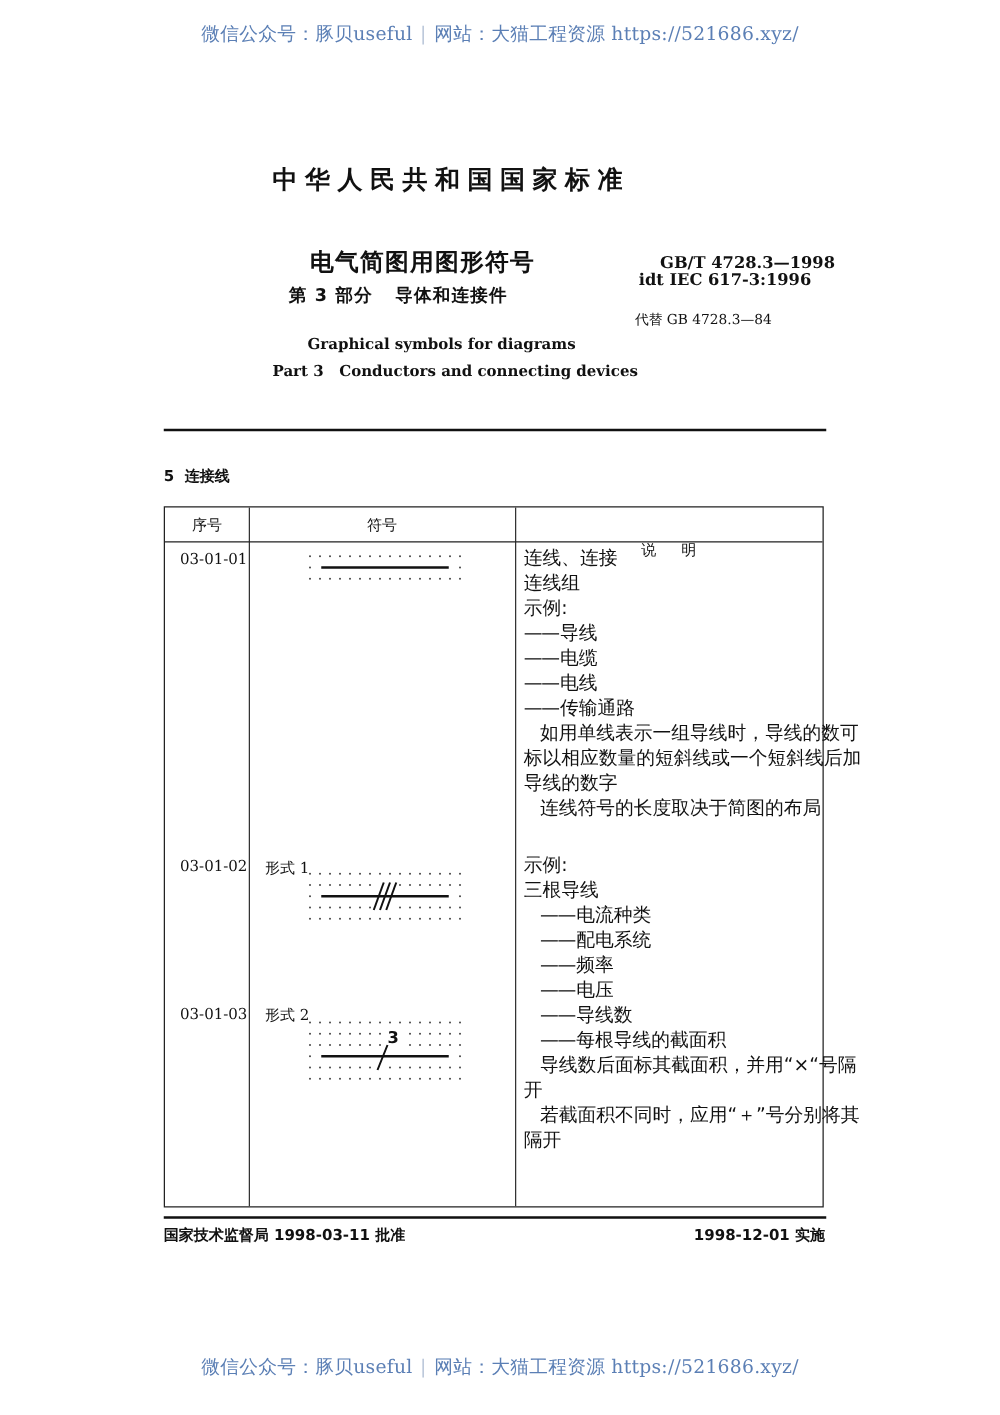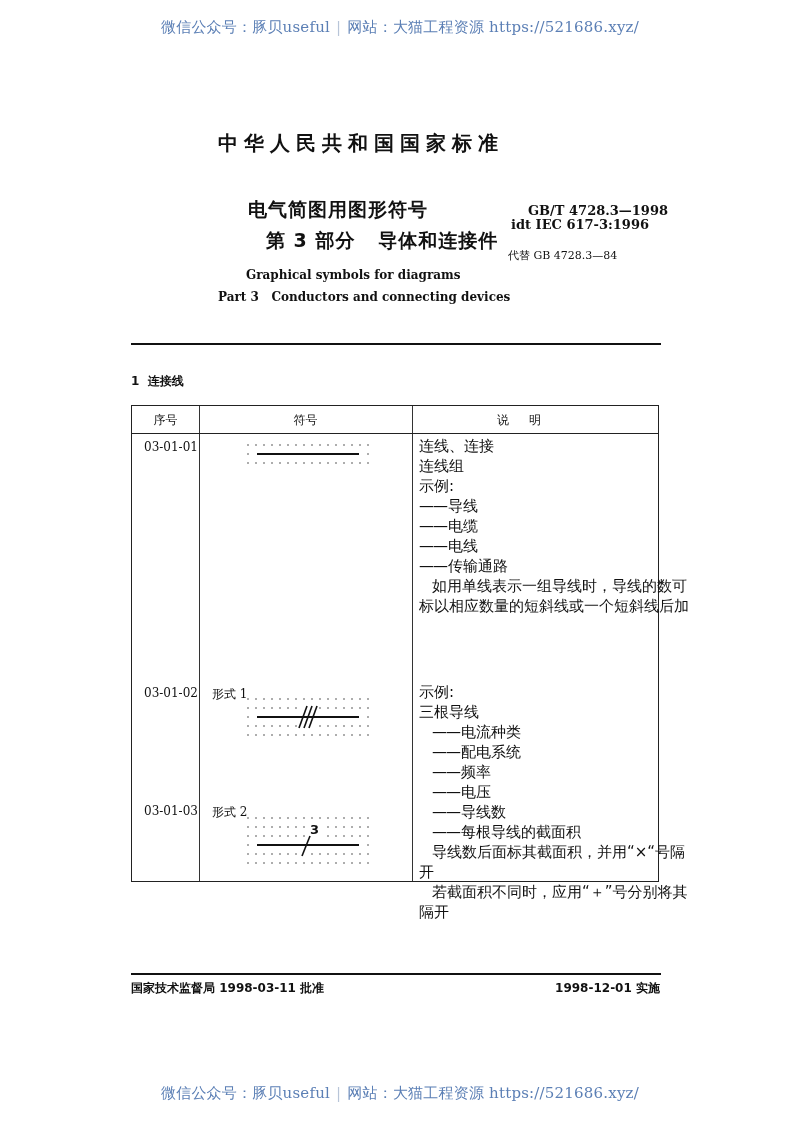--- a/index.html
+++ b/index.html
@@ -9,41 +9,41 @@
         font-family: "DejaVu Serif", serif; font-size: 15px; color: #5b7fb5; letter-spacing: 0.2px; }
   .wm-top { top: 18px; }
   .wm-bottom { top: 1084px; }
   .wm .sep { color: #b8c5d8; margin: 0 6px; }
 
   .std-title { position: absolute; left: 218px; top: 130px; font-family: "DejaVu Sans", sans-serif;
                font-weight: bold; font-size: 20px; letter-spacing: 6px; }
   .cn-title1 { position: absolute; left: 248px; top: 197px; font-family: "DejaVu Sans", sans-serif;
                font-weight: bold; font-size: 19px; letter-spacing: 1px; }
   .cn-title2 { position: absolute; left: 231px; top: 228px; font-family: "DejaVu Sans", sans-serif;
-               font-weight: bold; font-size: 19px; letter-spacing: 1px; white-space: pre; margin-left: 35px; }
+               font-weight: bold; font-size: 14px; letter-spacing: 1px; white-space: pre; }
   .en-title1 { position: absolute; left: 246px; top: 268px; font-weight: bold; font-size: 12px; }
   .en-title2 { position: absolute; left: 218px; top: 290px; font-weight: bold; font-size: 12px; white-space: pre; }
   .std-code { position: absolute; left: 528px; top: 203px; font-weight: bold; font-size: 13px; }
   .std-idt  { position: absolute; left: 511px; top: 217px; font-weight: bold; font-size: 13px; }
   .std-repl { position: absolute; left: 508px; top: 248px; font-size: 11px; }
 
   .rule { position: absolute; left: 131px; width: 530px; background: #111; }
   .rule-top { top: 343px; height: 2px; }
   .rule-foot { top: 973px; height: 2px; }
 
   .section { position: absolute; left: 131px; top: 373px; font-family: "DejaVu Sans", sans-serif;
              font-weight: bold; font-size: 12px; white-space: pre; }
 
-  .tbl { position: absolute; left: 131px; top: 405px; width: 528px; height: 477px;
+  .tbl { position: absolute; left: 131px; top: 405px; width: 528px; height: 561px;
          border: 1.5px solid #222; box-sizing: border-box; }
   .tbl .hdr { position: absolute; left: 0; top: 0; width: 100%; height: 27px; border-bottom: 1.5px solid #222; }
   .tbl .vline { position: absolute; top: 0; bottom: 0; width: 1px; background: #333; }
   .v1 { left: 67px; } .v2 { left: 280px; }
   .hcell { position: absolute; top: 6px; font-family: "DejaVu Sans", sans-serif; font-size: 12px; text-align: center; }
-  .hc1 { left: 0; width: 67px; } .hc2 { left: 67px; width: 213px; } .hc3 { left: 264px; width: 246px; letter-spacing: 20px; padding-left: 20px; box-sizing: border-box; }
+  .hc1 { left: 0; width: 67px; } .hc2 { left: 67px; width: 213px; } .hc3 { left: 280px; width: 246px; letter-spacing: 20px; padding-left: 20px; box-sizing: border-box; margin-top: 20px; }
 
   .rowno { position: absolute; left: 12px; font-size: 12px; font-family: "DejaVu Serif", serif; }
   .form-label { position: absolute; left: 80px; font-size: 12px; font-family: "DejaVu Serif", serif; }
 
   .desc { position: absolute; left: 287px; width: 236px; font-family: "DejaVu Sans", sans-serif;
           font-size: 15px; line-height: 20px; }
   .desc div { white-space: nowrap; }
   .desc .ind { padding-left: 13px; }
   .desc .dash::before { content: "——"; letter-spacing: -1px; margin-right: 1px; }
 
@@ -65,21 +65,21 @@
 <div class="cn-title1">电气简图用图形符号</div>
 <div class="cn-title2">第 3 部分   导体和连接件</div>
 <div class="en-title1">Graphical symbols for diagrams</div>
 <div class="en-title2">Part 3   Conductors and connecting devices</div>
 <div class="std-code">GB/T 4728.3—1998</div>
 <div class="std-idt">idt IEC 617-3:1996</div>
 <div class="std-repl">代替 GB 4728.3—84</div>
 
 <div class="rule rule-top"></div>
 
-<div class="section">1  连接线</div>
+<div class="section">5  连接线</div>
 
 <div class="tbl">
   <div class="vline v1"></div>
   <div class="vline v2"></div>
   <div class="hdr">
     <div class="hcell hc1">序号</div>
     <div class="hcell hc2">符号</div>
     <div class="hcell hc3">说明</div>
   </div>
 
@@ -131,20 +131,22 @@
   <div class="desc" style="top:30px;">
     <div>连线、连接</div>
     <div>连线组</div>
     <div>示例:</div>
     <div class="dash">导线</div>
     <div class="dash">电缆</div>
     <div class="dash">电线</div>
     <div class="dash">传输通路</div>
     <div class="ind">如用单线表示一组导线时，导线的数可</div>
     <div>标以相应数量的短斜线或一个短斜线后加</div>
+    <div>导线的数字</div>
+    <div class="ind">连线符号的长度取决于简图的布局</div>
   </div>
 
   <div class="rowno" style="top:280px;">03-01-02</div>
   <div class="form-label" style="top:280px;">形式 1</div>
   <svg class="sym" style="left:112px; top:288px;" width="130" height="46">
     <g fill="#444">
       <g>
         <circle cx="4" cy="5" r="0.8"></circle>
           <circle cx="12" cy="5" r="0.8"></circle>
           <circle cx="20" cy="5" r="0.8"></circle>

